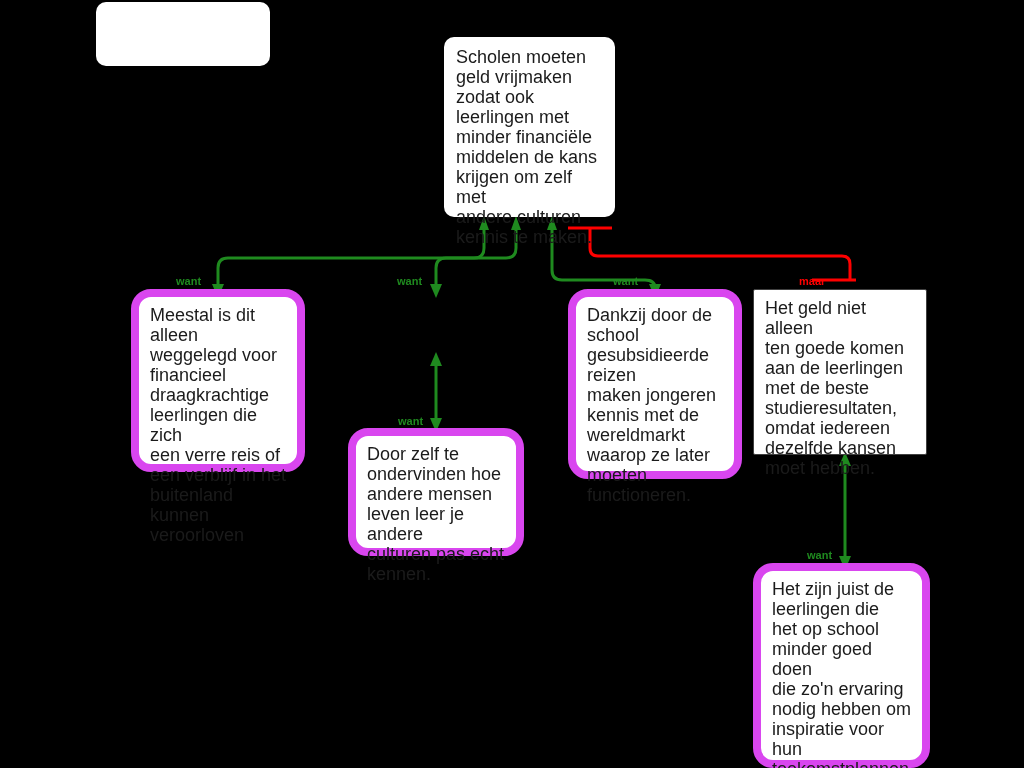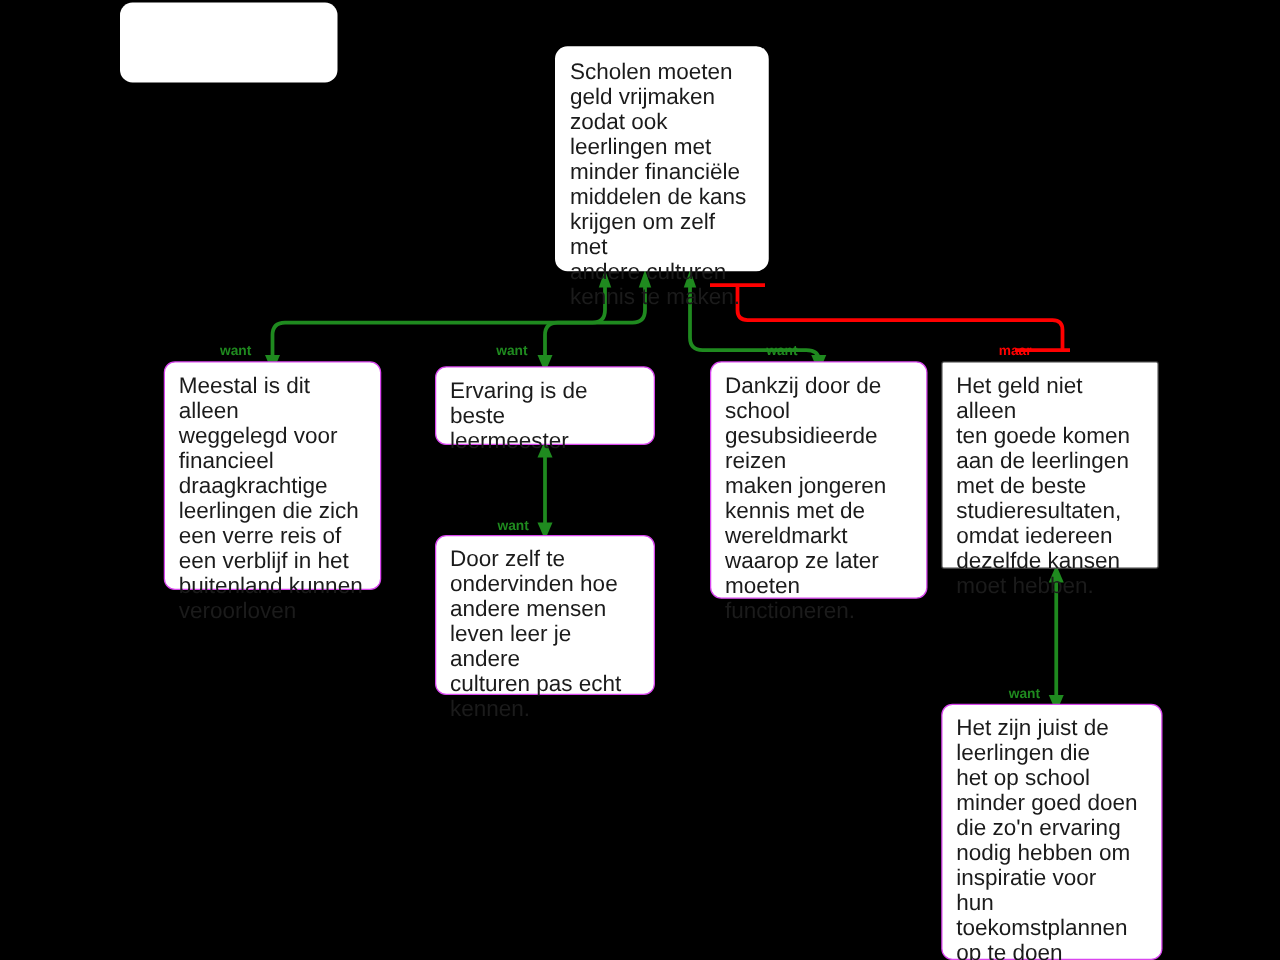--- a/index.html
+++ b/index.html
@@ -24,22 +24,22 @@
     color: #1b1b1b;
     font-size: 18px;
     line-height: 20px;
     white-space: pre-line;
     z-index: 5;
   }
   .node.rounded {
     border-radius: 10px;
   }
   .node.green {
-    border: 1px solid #d946ef;
-    border-radius: 9px;
+    border: 8px solid #d946ef;
+    border-radius: 20px;
     padding: 8px 10px 8px 11px;
   }
   .node.red {
     border: 1px solid #404040;
     border-radius: 2px;
     padding: 8px 10px 8px 11px;
   }
   .node.plain {
     border: none;
     padding: 10px 12px 10px 12px;
@@ -142,22 +142,20 @@
   <div class="node green" style="left:131px; top:289px; width:174px; height:183px;">Meestal is dit alleen
 weggelegd voor
 financieel
 draagkrachtige
 leerlingen die zich
 een verre reis of
 een verblijf in het
 buitenland kunnen
 veroorloven</div>
 
-  <div class="node green" style="left:348px; top:293px; width:176px; height:63px;">Ervaring is de beste
-leermeester</div>
 
   <div class="node green" style="left:348px; top:428px; width:176px; height:128px;">Door zelf te
 ondervinden hoe
 andere mensen
 leven leer je andere
 culturen pas echt
 kennen.</div>
 
   <div class="node green" style="left:568px; top:289px; width:174px; height:190px;">Dankzij door de
 school

